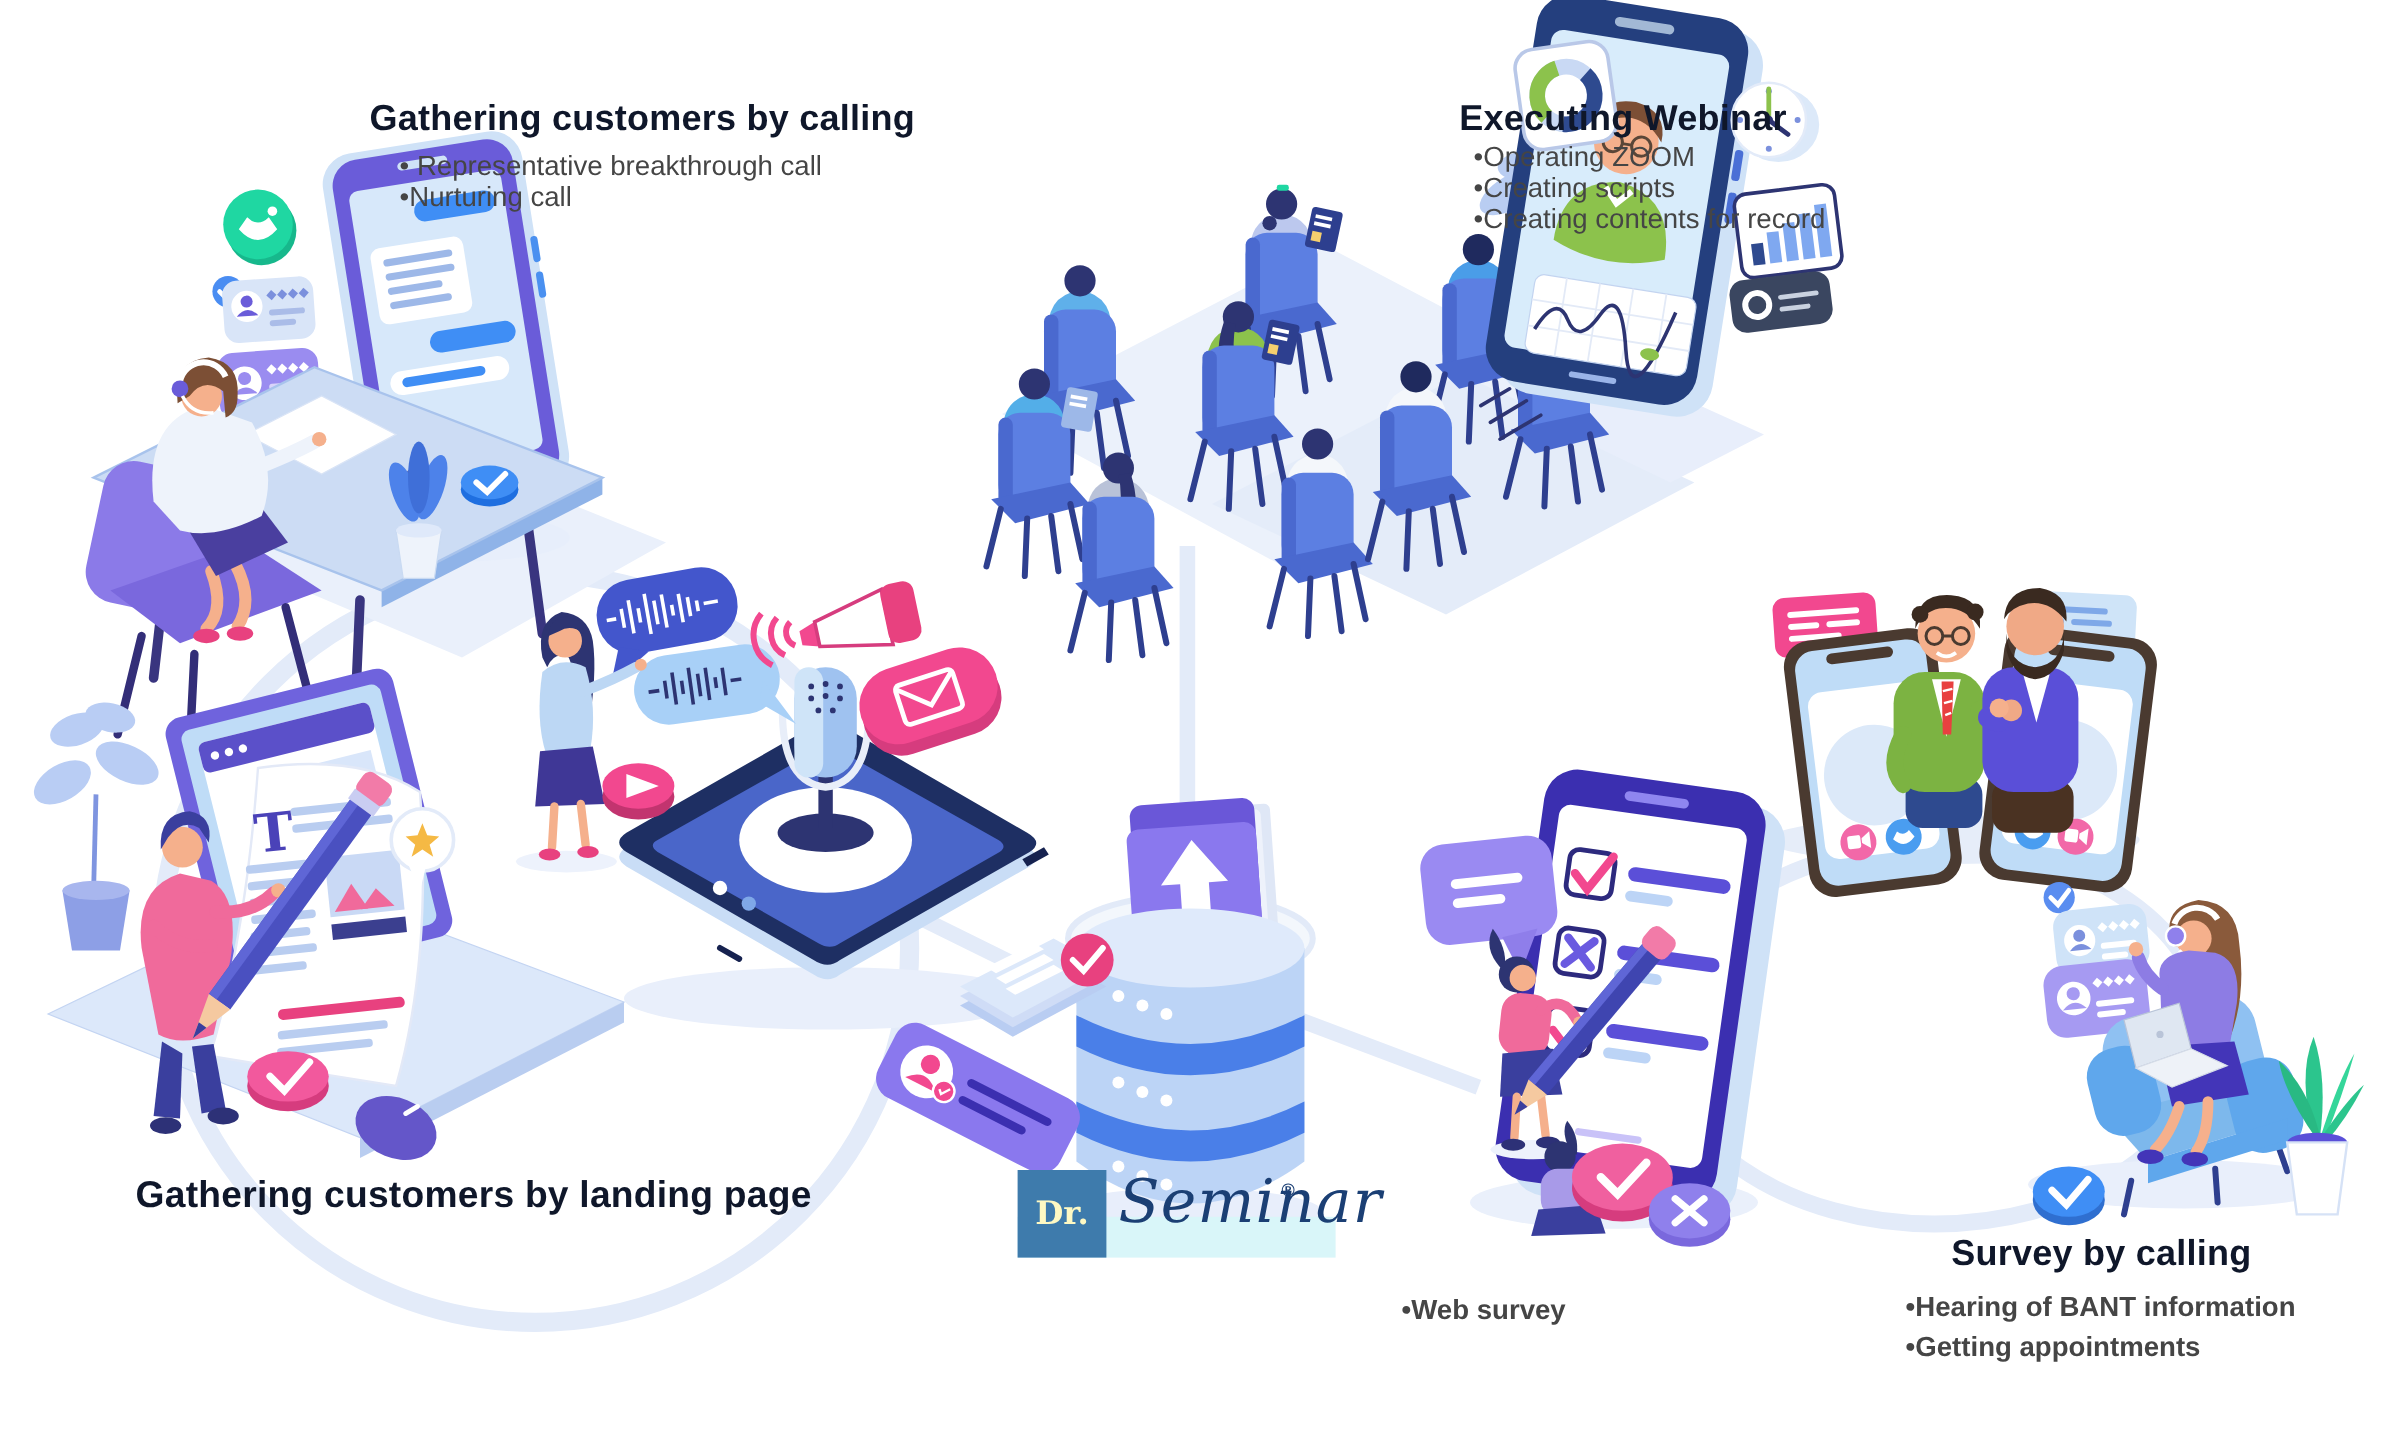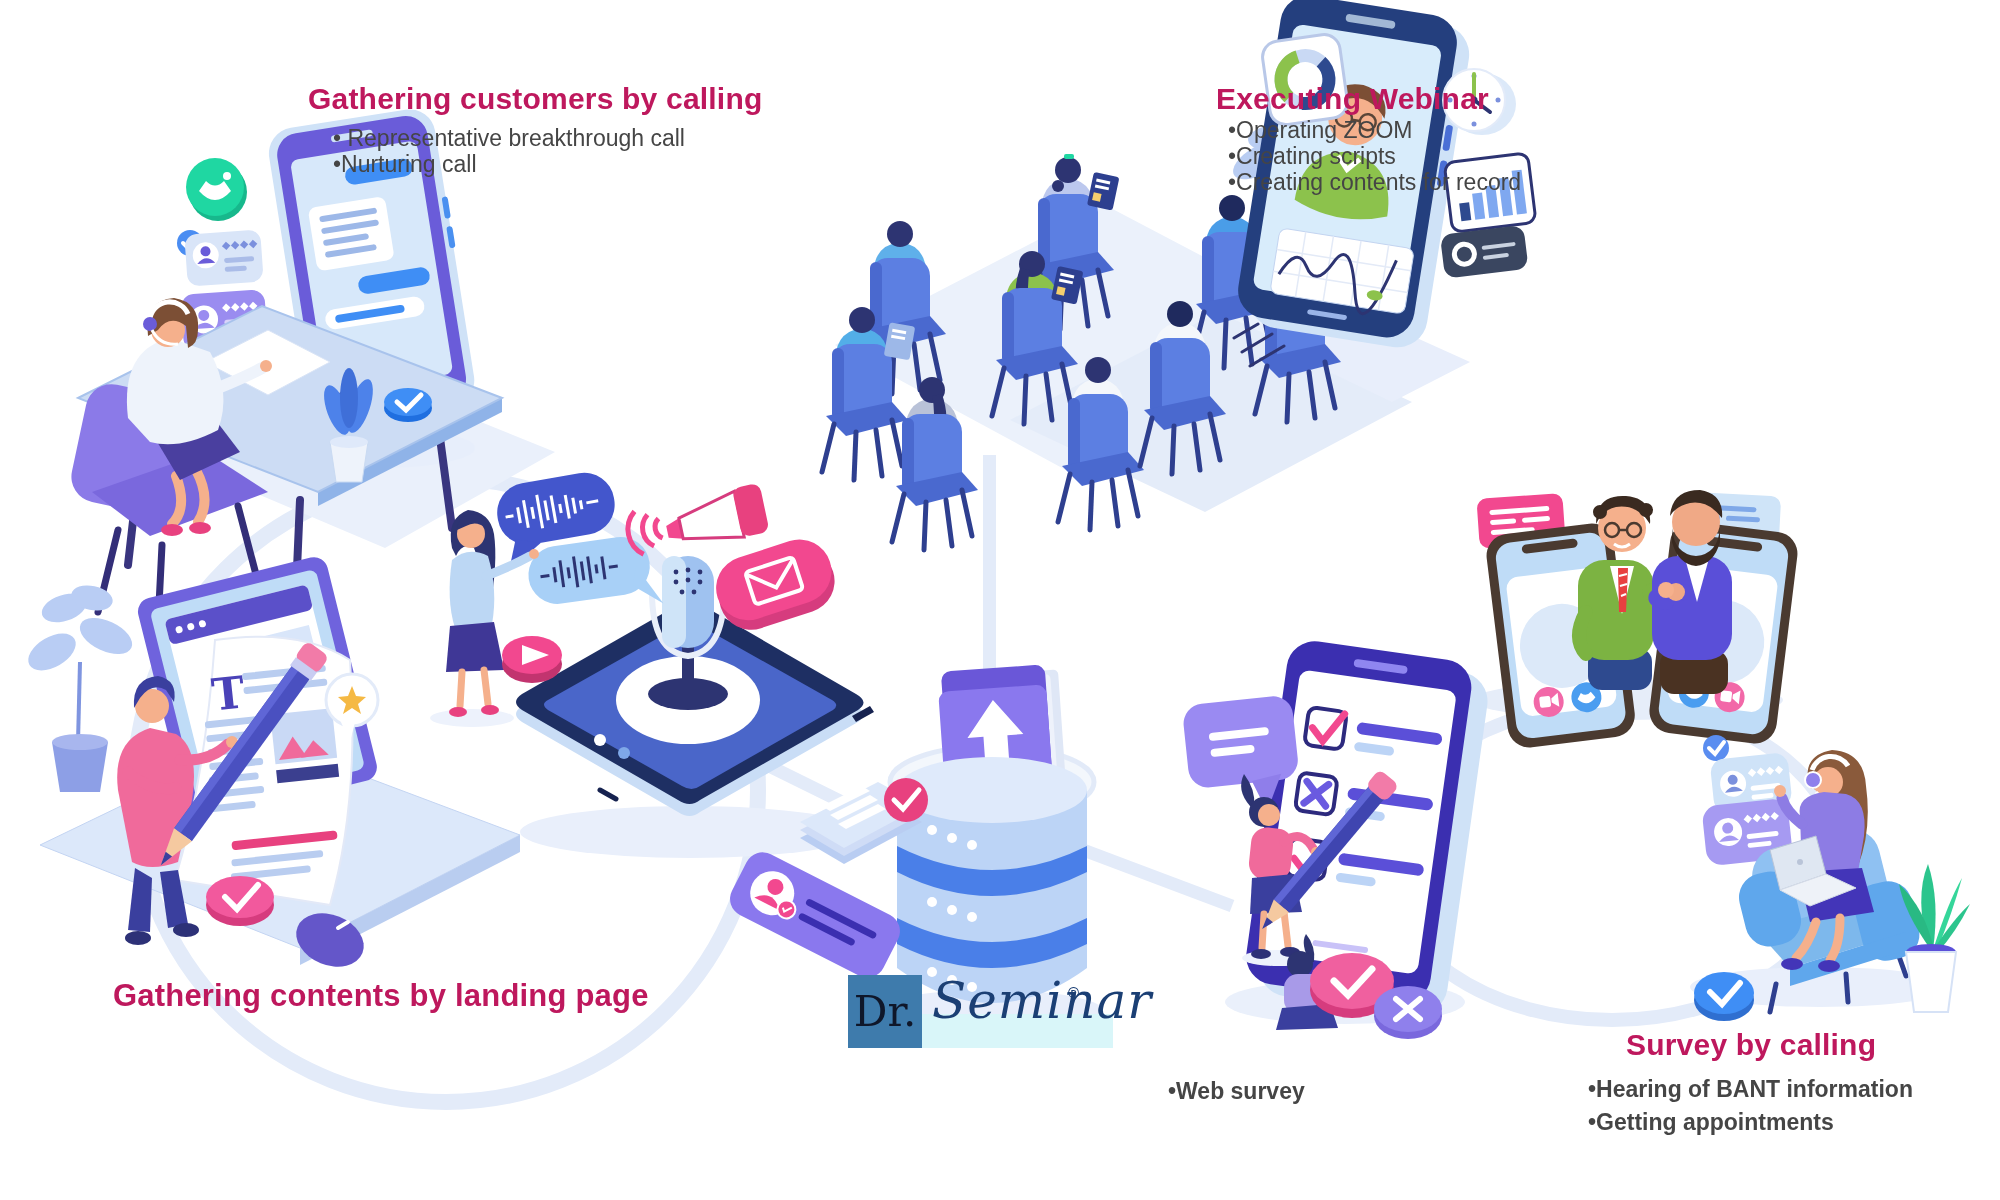--- a/index.html
+++ b/index.html
@@ -1,29 +1,29 @@
 <!DOCTYPE html>
 <html><head>
 <meta charset="utf-8">
 <style>
   html,body{margin:0;padding:0;background:#ffffff;}
   #canvas{position:relative;width:2000px;height:1200px;overflow:hidden;background:#ffffff;
           font-family:"Liberation Sans",sans-serif;}
   #art{position:absolute;left:0;top:0;z-index:0;}
   .txt{position:absolute;z-index:2;white-space:nowrap;}
-  .t-title{font-weight:700;font-size:30px;color:#be185d;letter-spacing:.2px;}
+  .t-title{font-weight:700;font-size:30px;color:#0f172a;letter-spacing:.2px;}
   .t-big{font-size:31px;}
   .t-bullet{font-weight:400;font-size:23px;color:#454545;}
   .lh26 .t-bullet{line-height:26px;height:26px;}
   .lh33 .t-bullet{line-height:33px;height:33px;font-weight:bold;}
   
   .logo-band{position:absolute;left:848px;top:1014px;width:265px;height:34px;background:#d9f6f9;z-index:1;}
   .logo-square{position:absolute;left:848px;top:975px;width:74px;height:73px;background:#3e7bac;z-index:2;
                display:flex;align-items:center;justify-content:center;}
-  .logo-square span{font-family:"DejaVu Serif",serif;font-weight:400;font-size:42px;color:#0f172a;}
+  .logo-square span{font-family:"DejaVu Serif",serif;font-weight:700;font-size:27px;color:#fef9c3;}
   .logo-script{position:absolute;left:932px;top:972px;z-index:2;font-family:"DejaVu Serif",serif;
                font-style:italic;font-weight:400;font-size:50px;color:#1b3f74;letter-spacing:1px;}
   .logo-reg{position:absolute;left:1068px;top:984px;z-index:2;font-size:15px;color:#1b3f74;font-weight:700;}
 </style>
 </head>
 <body>
 
 <div id="canvas">
 
 <svg id="art" width="2000" height="1200" viewBox="0 0 2000 1200">
@@ -766,21 +766,21 @@
   <div class="t-bullet">•Nurturing call</div>
 </div>
 
 <div class="txt t-title" style="left:1216px;top:82px;">Executing Webinar</div>
 <div class="txt lh26" style="left:1228px;top:117px;">
   <div class="t-bullet">•Operating ZOOM</div>
   <div class="t-bullet">•Creating scripts</div>
   <div class="t-bullet">•Creating contents for record</div>
 </div>
 
-<div class="txt t-title t-big" style="left:113px;top:978px;">Gathering contents by landing page</div>
+<div class="txt t-title t-big" style="left:113px;top:978px;">Gathering customers by landing page</div>
 
 <div class="txt lh33" style="left:1168px;top:1075px;">
   <div class="t-bullet">•Web survey</div>
 </div>
 
 <div class="txt t-title" style="left:1584px;top:1028px;margin-left:42px;">Survey by calling</div>
 <div class="txt lh33" style="left:1588px;top:1073px;">
   <div class="t-bullet">•Hearing of BANT information</div>
   <div class="t-bullet">•Getting appointments</div>
 </div>

